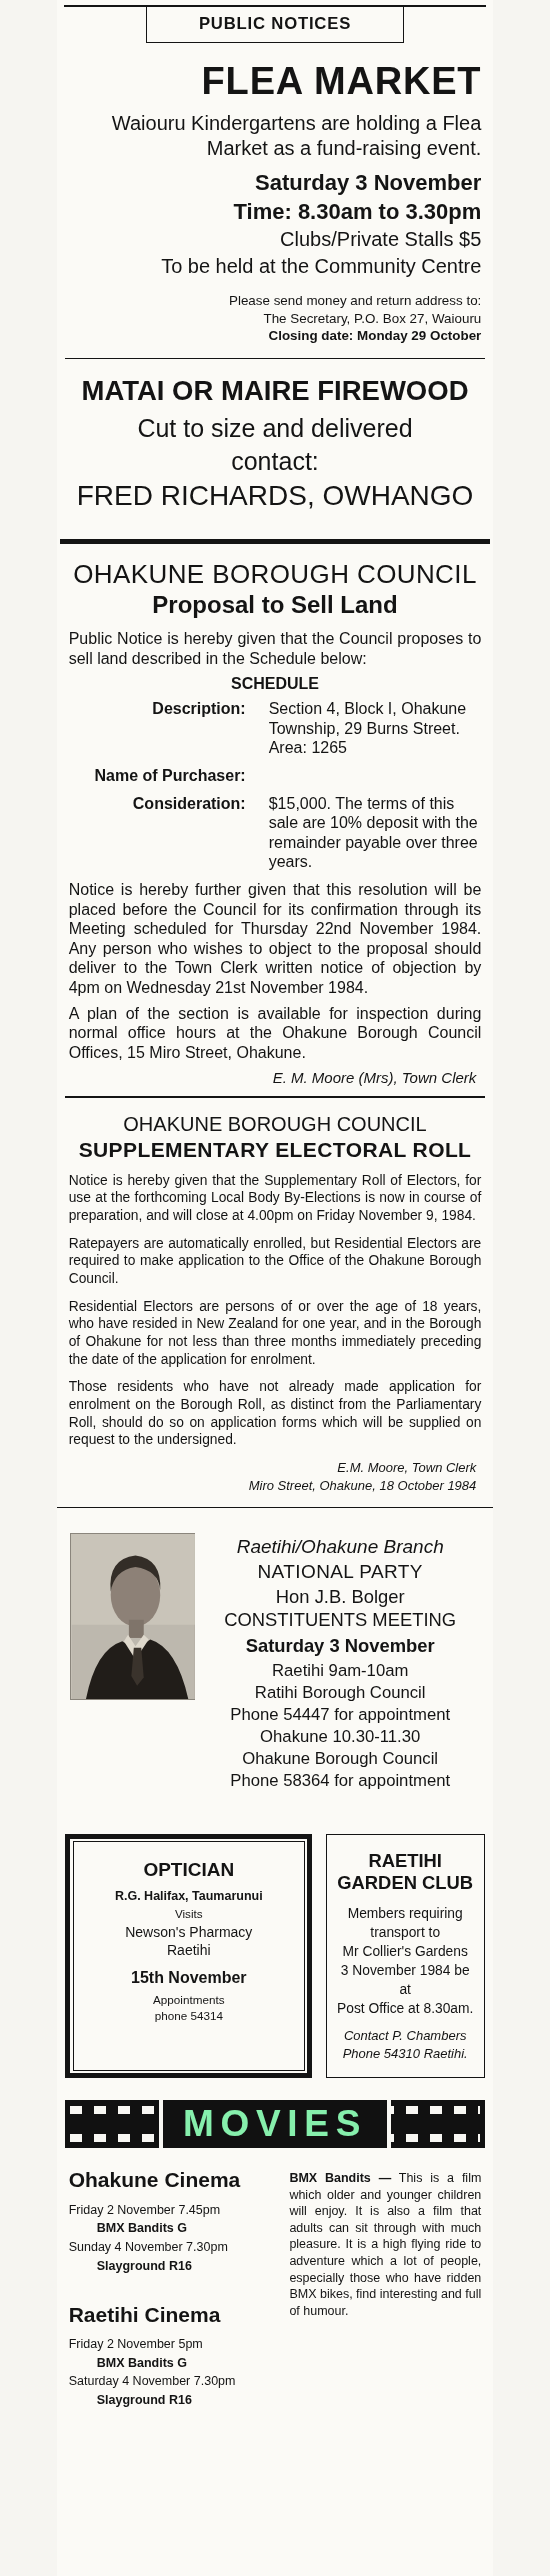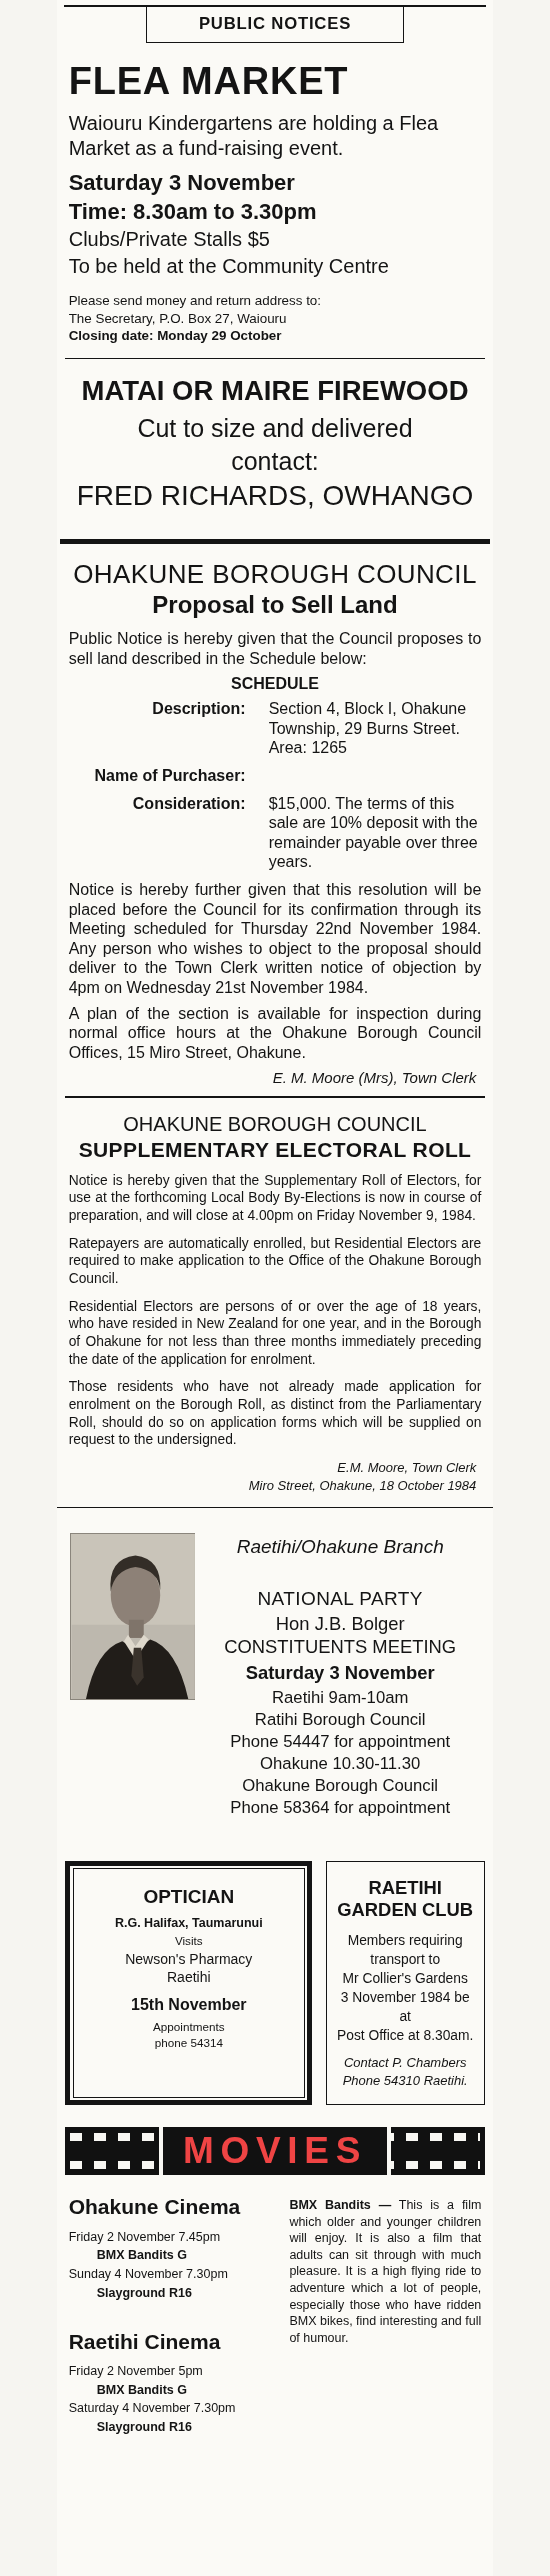--- a/index.html
+++ b/index.html
@@ -13,21 +13,21 @@
   .masthead { border-top:2.5px solid #141414; text-align:center; margin:5px 6.7px 0; }
   .masthead-box { display:inline-block; border:1.7px solid #141414; border-top:none;
     padding:6.7px 52px 8.3px; font-weight:700; font-size:16.7px; letter-spacing:0.8px; }
 
   
   .rule-thin  { border:none; border-top:1.7px solid #141414; margin:0 8.3px; }
   .rule-thick { border:none; border-top:5px solid #141414; margin:0 3.3px; }
   .rule-med   { border:none; border-top:2.5px solid #141414; margin:0 8.3px; }
 
   
-  .flea { text-align:left; padding:13.4px 11.7px 13.4px; }
+  .flea { text-align:right; padding:13.4px 11.7px 13.4px; }
   .flea-title { font-size:38px; font-weight:700; letter-spacing:0.8px; margin:3.3px 0 8.3px; }
   .flea-intro { font-size:20px; line-height:1.25; margin:0 auto 8.3px; max-width:467px; }
   .flea-strong { font-size:22px; font-weight:700; line-height:1.3; }
   .flea-line { font-size:20px; line-height:1.35; }
   .flea-small { font-size:13.4px; line-height:1.3; margin-top:11.7px; }
   .flea-small-bold { font-weight:700; }
 
   
   .firewood { text-align:center; padding:16.7px 8.3px 23.4px; }
   .fw-title { font-size:27.5px; font-weight:700; margin-bottom:5px; }
@@ -51,21 +51,21 @@
   .er-title { font-size:21px; font-weight:700; text-align:center; margin:1.7px 0 10px; letter-spacing:0.4px; }
   .er-body { font-size:13.8px; line-height:1.28; text-align:justify; margin-bottom:10px; }
   .er-sig { text-align:right; font-style:italic; font-size:13px; line-height:1.35; padding-right:5px; }
 
   
   .national { display:flex; border-top:1.7px solid #141414; padding:25px 10px 25px 13.4px;
     gap:2px; align-items:flex-start; }
   .np-photo { flex:none; width:125px; border:0.8px solid #8a857c; line-height:0; }
   .np-text { flex:1; text-align:center; padding-top:1.7px; }
   .np-branch { font-style:italic; font-size:19px; line-height:1.3; }
-  .np-party { font-size:19px; line-height:1.3; letter-spacing:0.4px;margin-top:27px; }
+  .np-party { font-size:19px; line-height:1.3; letter-spacing:0.4px; }
   .np-name { font-size:18.4px; line-height:1.3; }
   .np-meeting { font-size:18.4px; line-height:1.3; }
   .np-date { font-size:18.4px; font-weight:700; line-height:1.5; }
   .np-line { font-size:16.7px; line-height:1.32; }
 
   
   .boxes { display:flex; gap:13.4px; padding:16.7px 8.3px 15px; align-items:stretch; }
   .optician { flex:0 0 247px; border:5px solid #141414; padding:2.5px; }
   .optician-inner { border:1.7px solid #141414; height:100%; text-align:center; padding:16.7px 6.7px 13.4px; }
   .op-title { font-size:19px; font-weight:700; margin-bottom:8.3px; }
@@ -80,21 +80,21 @@
   .gc-body { margin-top:10px; }
   .gc-contact { font-style:italic; font-size:13px; line-height:1.38; margin-top:8.3px; }
 
   
   .movies-banner { position:relative; height:48px; background:#111; margin:6.7px 8.3px 1.7px;
     display:flex; align-items:center; justify-content:center; }
   .sprocket { position:absolute; left:5px; right:5px; height:8.3px;
     background:repeating-linear-gradient(90deg,#f8f7f3 0 12.5px,#111 12.5px 24px); }
   .sprocket-top { top:5.8px; }
   .sprocket-bottom { bottom:5.8px; }
-  .banner-label { position:relative; z-index:1; background:#111; color:#ef4444;
+  .banner-label { position:relative; z-index:1; background:#111; color:#86efac;
     font-size:37px; font-weight:700; letter-spacing:6.7px; padding:0 20px; line-height:48px;
     border-left:4.2px solid #f8f7f3; border-right:4.2px solid #f8f7f3; }
 
   
   .movies { display:flex; gap:13.4px; padding:18.4px 11.7px 25px; }
   .cinemas { flex:1.08; }
   .cinema { margin-bottom:27px; }
   .cinema-name { font-size:21px; font-weight:700; margin-bottom:8.3px; }
   .cinema-lines { font-size:12.5px; }
   .cinema-lines > div { line-height:1.5; }

